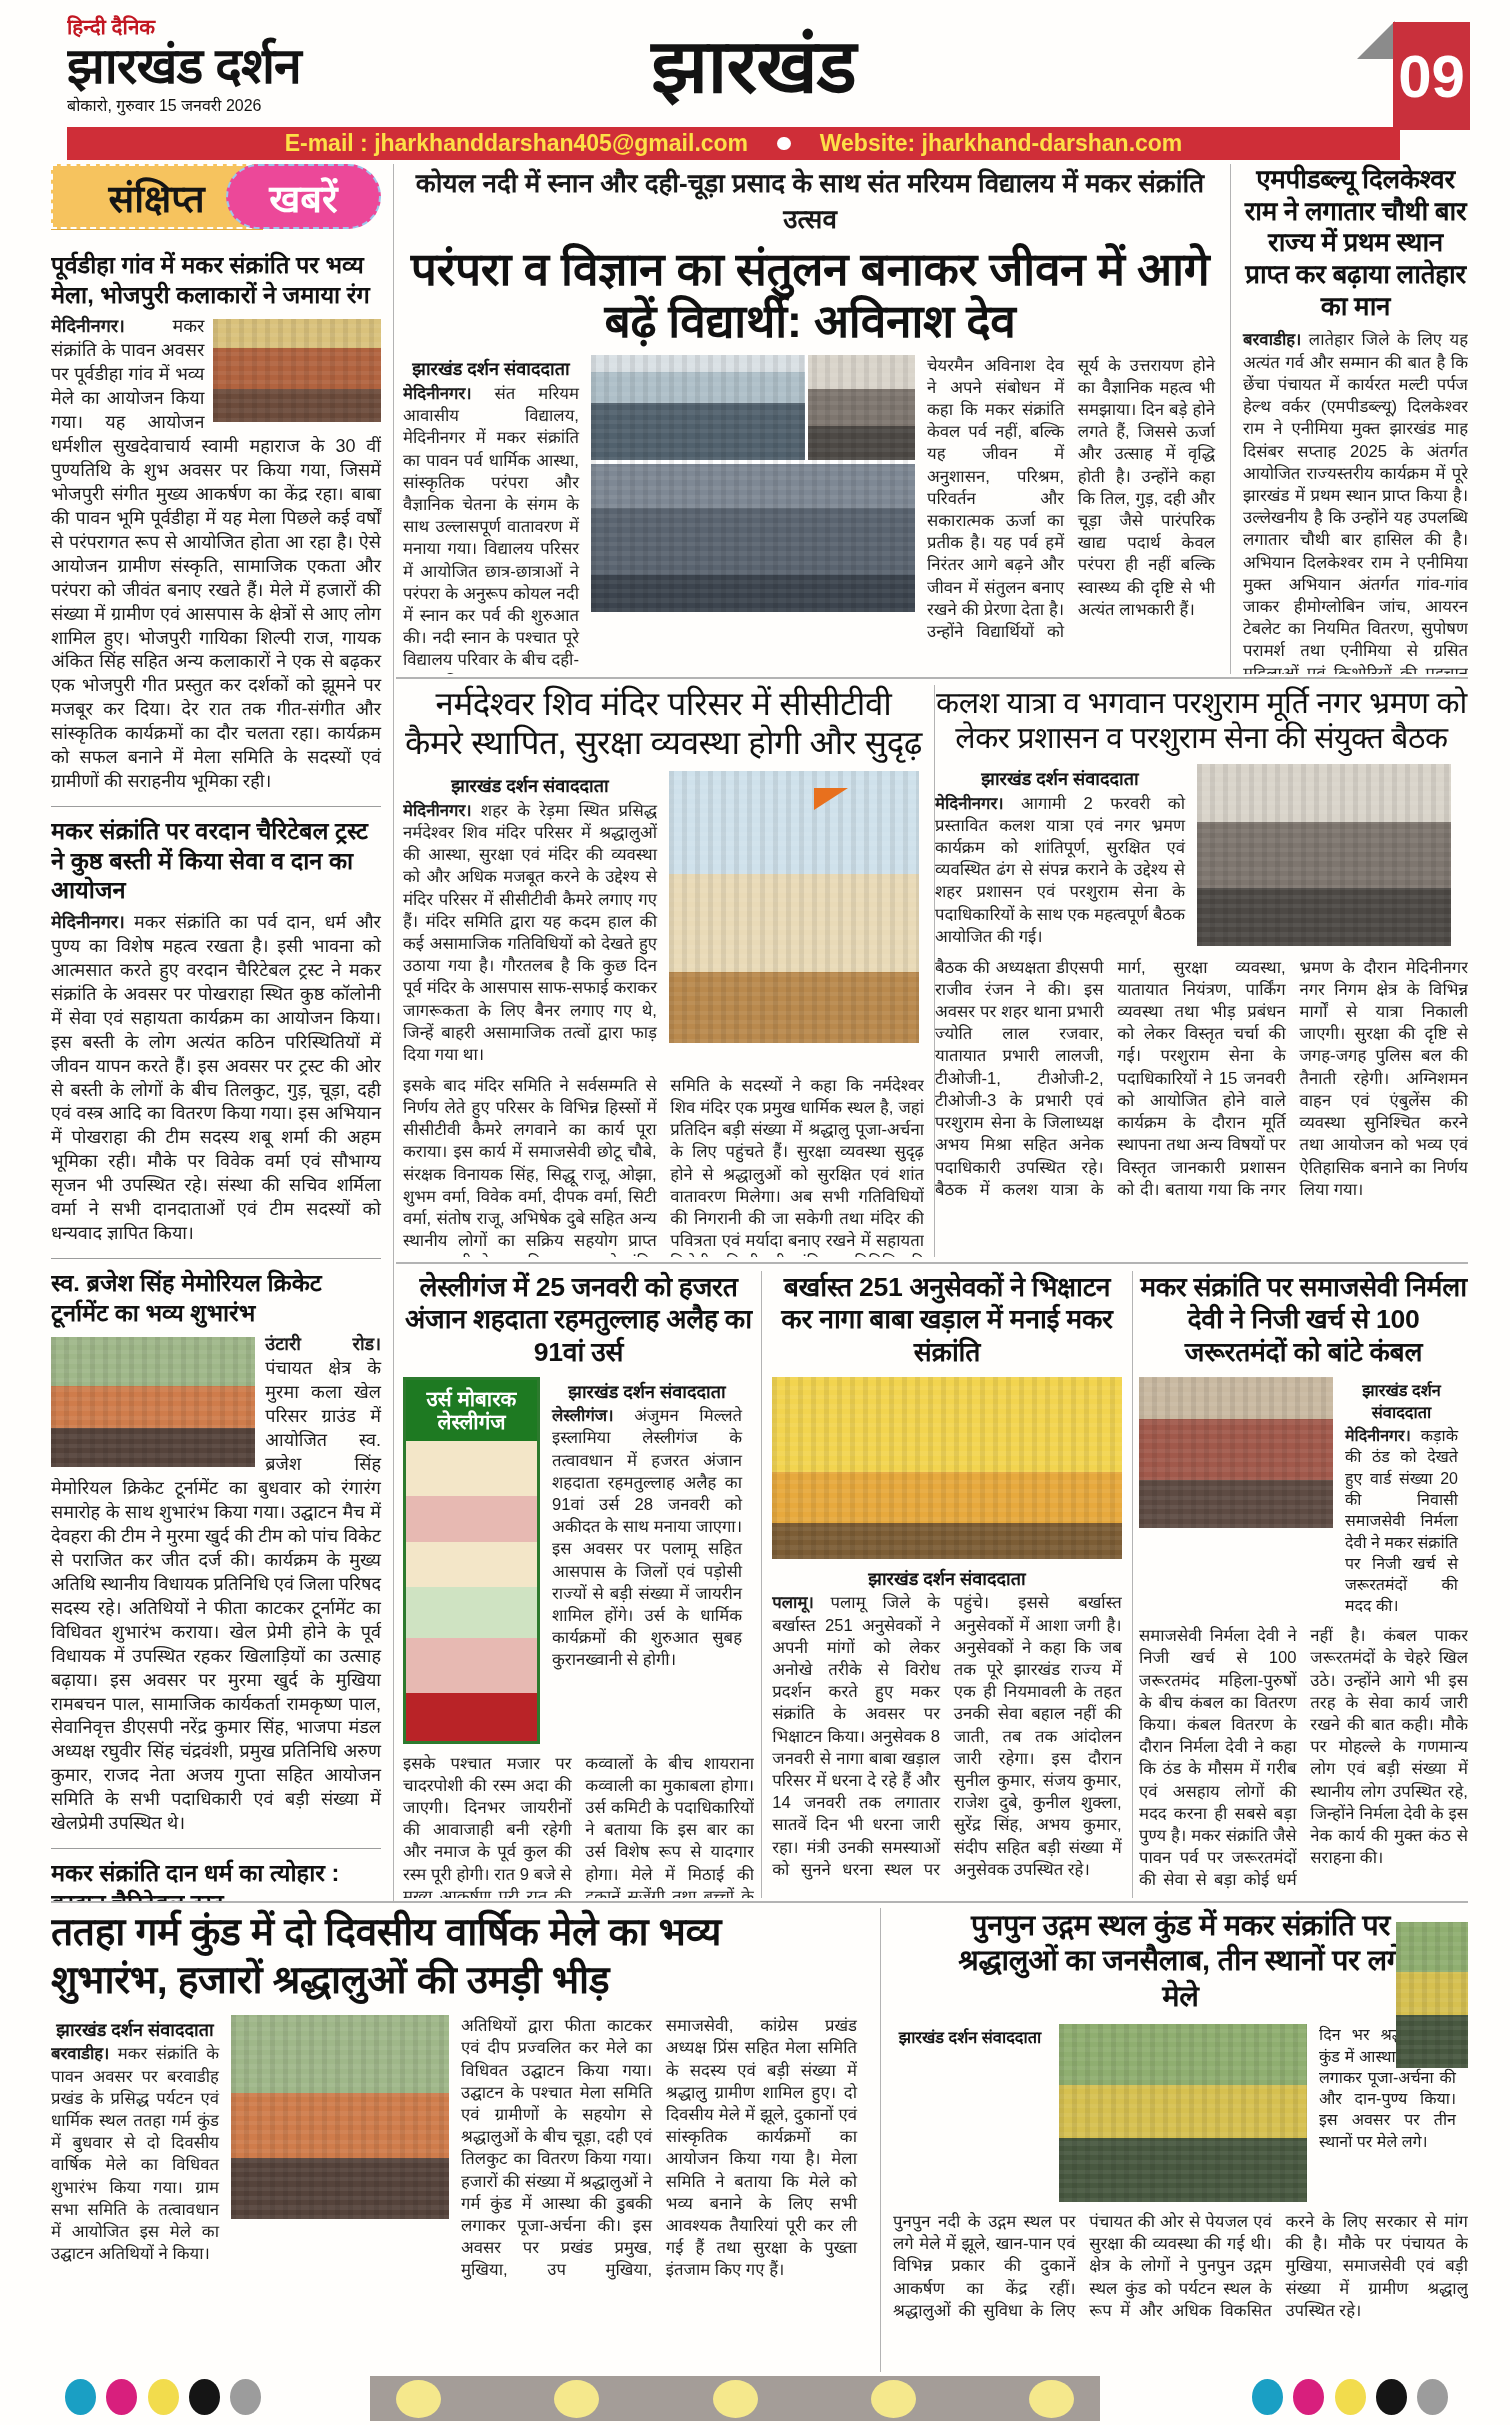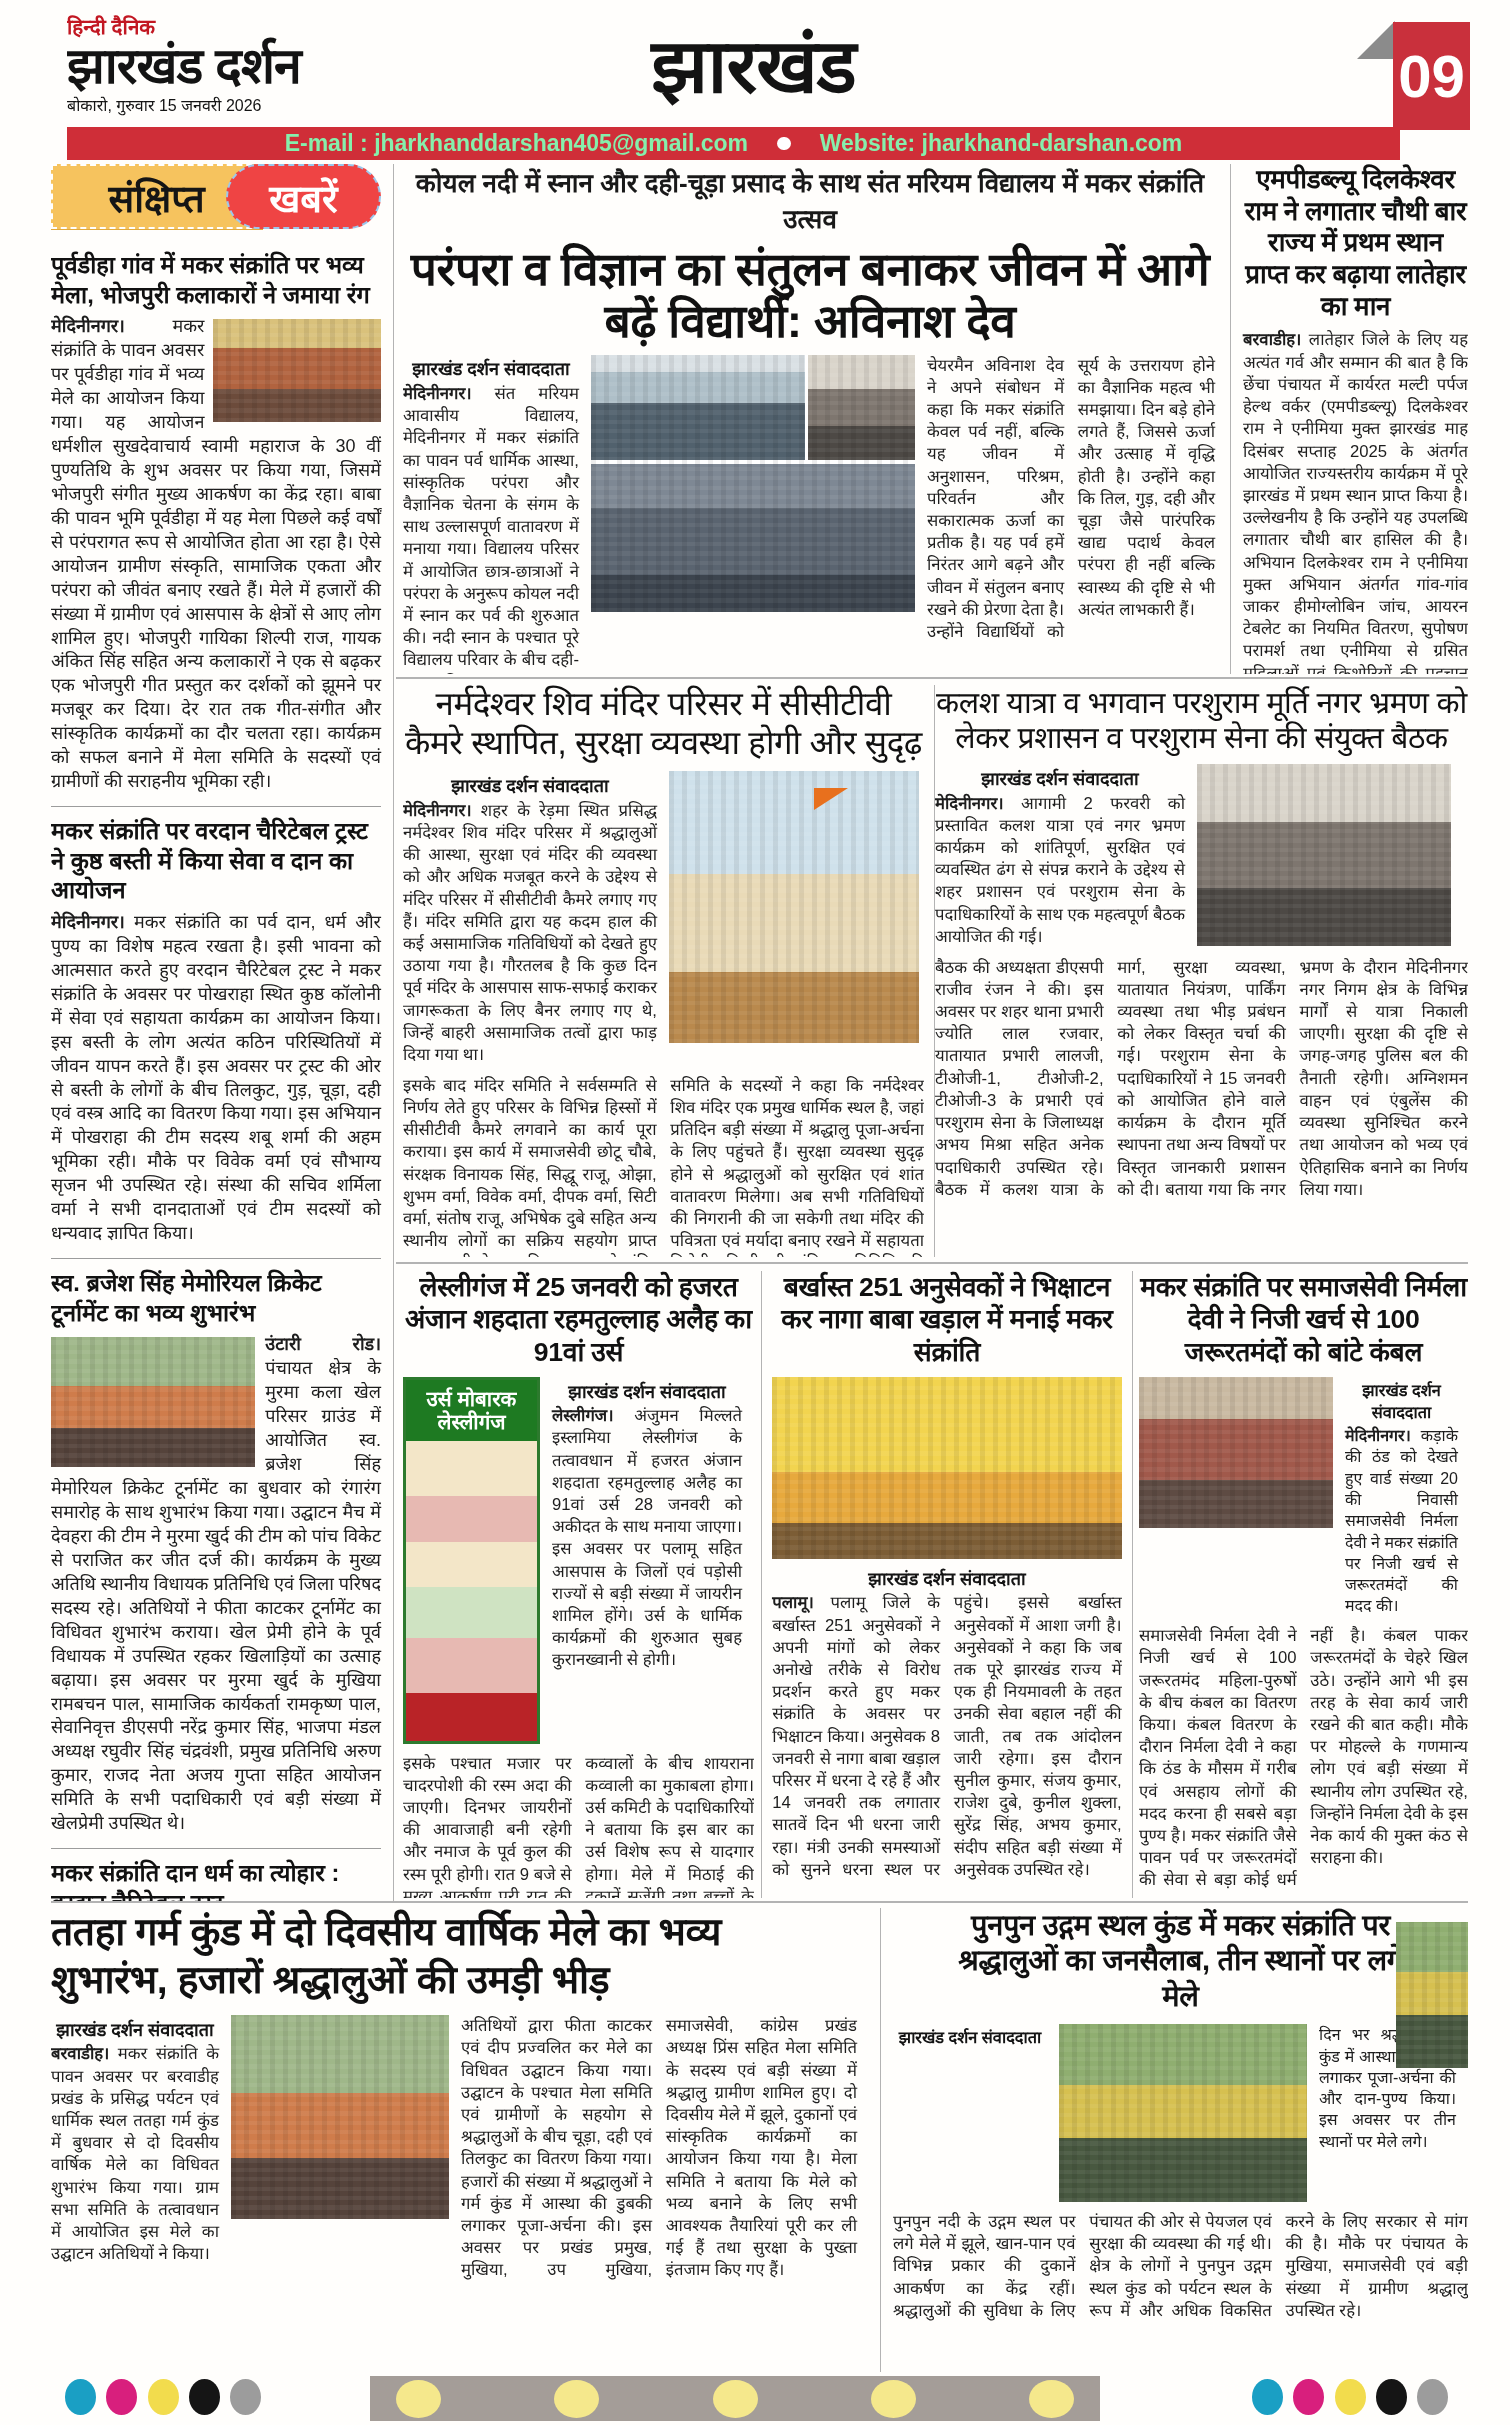--- a/index.html
+++ b/index.html
@@ -19,33 +19,33 @@
 .row{display:flex;gap:12px}
 .cols2{column-count:2;column-gap:13.7px}
 .cols3{column-count:3;column-gap:13.7px}
 
 #tagline{color:#c21722;font-size:20.6px;font-weight:800}
 #mast-title{font-size:50px;font-weight:800;letter-spacing:-0.9px;line-height:1.05;color:#131313}
 #mast-date{font-size:16px;font-weight:normal;margin-top:1px}
 #center-title{position:absolute;left:548px;top:12px;width:411px;text-align:center;
   font-size:75px;font-weight:800;letter-spacing:-0.9px;color:#131313}
 #contactbar{position:absolute;left:67px;top:127px;width:1333px;height:33px;background:#cf2e38;
-  color:#86efac;font-weight:bold;font-size:23px;display:flex;align-items:center;justify-content:center;gap:29px}
+  color:#fde047;font-weight:bold;font-size:23px;display:flex;align-items:center;justify-content:center;gap:29px}
 #pagebox{position:absolute;left:1393px;top:22px;width:77px;height:108px;background:#c9303c;
   color:#fff;font-size:60px;font-weight:800;display:flex;align-items:center;justify-content:center}
 #pagefold{position:absolute;left:1357px;top:20.6px;width:0;height:0;
   border-bottom:38px solid #8b8b8b;border-left:38px solid transparent}
 .bullet{display:inline-block;width:13.7px;height:13.7px;border-radius:50%;background:#fff}
 
 #sidebar{left:51px;top:164px;width:343px;height:1737px;border-right:1.7px solid #b3b3b3;padding-right:12px}
 #badge{position:relative;height:65px;margin-bottom:12px}
 #badge .yellow{position:absolute;left:0;top:0;width:64%;height:100%;background:#f6c35e;border:2.6px dashed #fff;
   outline:0.9px solid #e0a93e;display:flex;align-items:center;justify-content:center;
   font-size:38px;font-weight:800;color:#151515}
-#badge .blue{position:absolute;right:0;top:0;width:47%;height:100%;background:#ef4444;border:2.6px dashed #9cc7ec;
+#badge .blue{position:absolute;right:0;top:0;width:47%;height:100%;background:#ec4899;border:2.6px dashed #9cc7ec;
   border-radius:34px;display:flex;align-items:center;justify-content:center;
   font-size:38px;font-weight:800;color:#fff}
 .brief{padding-top:10.3px}
 .brief + .brief{border-top:0.9px solid #9c9c9c;margin-top:12px}
 .bhead{font-size:23.6px;font-weight:800;line-height:1.25;margin-bottom:5.1px;color:#111}
 .brief .body{font-size:18px}
 .ph-fr{float:right;margin:3.4px 0 5.1px 8.6px}
 .ph-fl{float:left;margin:3.4px 10.3px 5.1px 0}
 
 .photo{position:relative;overflow:hidden;background:#cfd5d9;flex:none}

